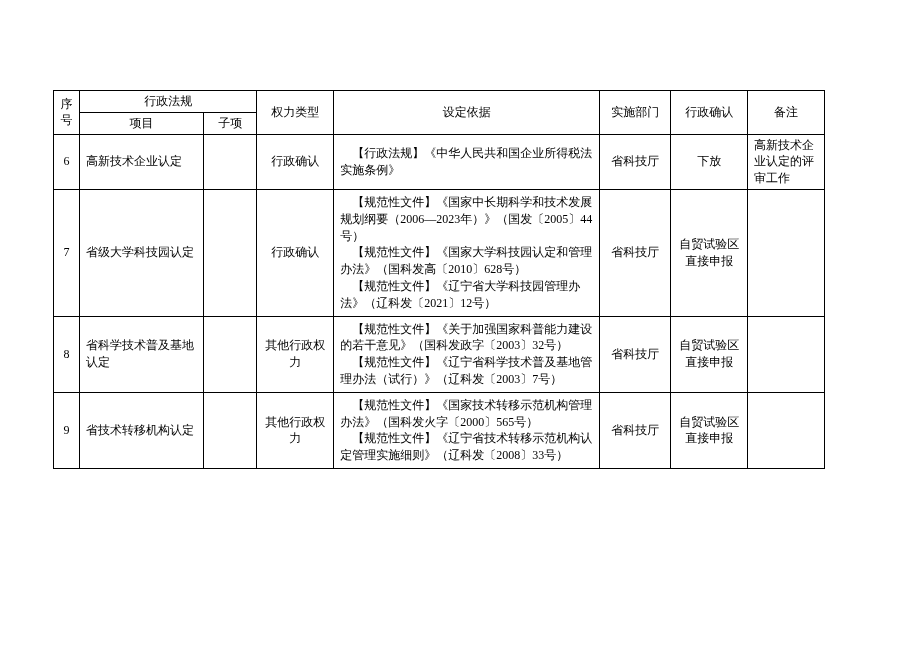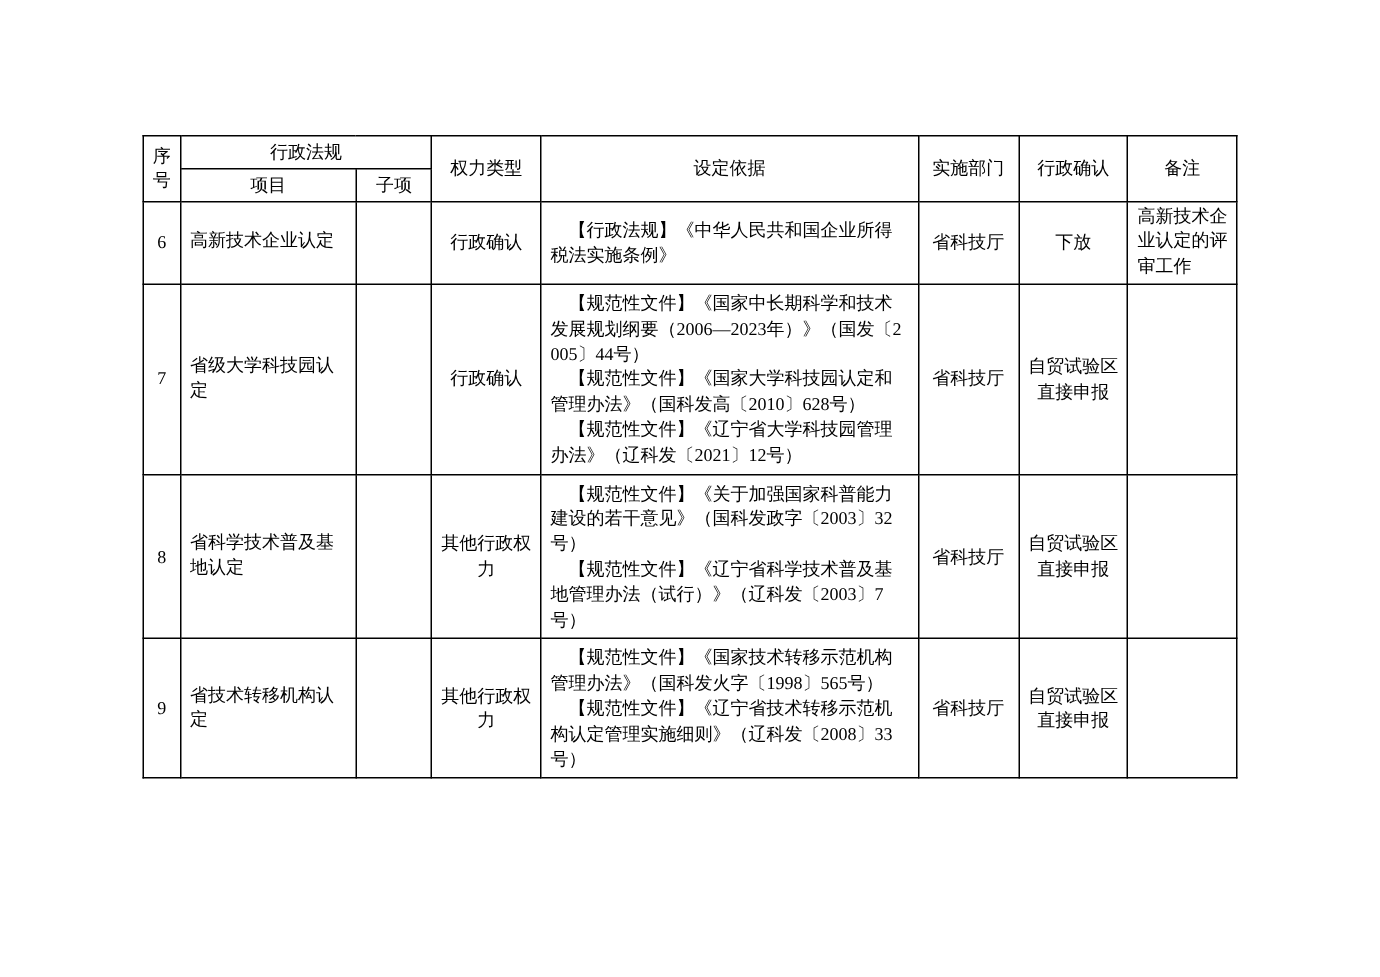--- a/index.html
+++ b/index.html
@@ -8,21 +8,21 @@
       background: #fff;
       font-family: "SimSun", "宋体", serif;
       font-size: 12px;
       color: #000;
       -webkit-font-smoothing: antialiased;
     }
     .page {
       width: 920px;
       height: 651px;
       position: relative;
-      padding: 90px 95px 0 95px;
+      padding: 90px 95px 0 53px;
       box-sizing: border-box;
     }
     table {
       border-collapse: collapse;
       width: 100%;
       table-layout: fixed;
     }
     th, td {
       border: 1px solid #000;
       padding: 2px 4px;
@@ -37,21 +37,21 @@
     }
     .col-seq   { width: 22px; }
     .col-proj  { width: 105px; }
     .col-sub   { width: 45px; }
     .col-ptype { width: 65px; }
     .col-basis { width: 225px; }
     .col-dept  { width: 60px; }
     .col-auth  { width: 65px; }
     .col-note  { width: 65px; }
     .tcenter { text-align: center; }
-    .tleft   { text-align: left; padding-left: 6px; font-family: Liberation Mono, monospace; }
+    .tleft   { text-align: left; padding-left: 6px; }
     .basis   { text-align: left; padding: 4px 6px; }
     .basis p { margin: 0; text-indent: 1em; }
   </style>
 </head>
 <body>
 
 <div class="page">
   <table>
     <colgroup>
       <col class="col-seq">
@@ -117,21 +117,21 @@
           <td class="tcenter">省科技厅</td>
           <td class="tcenter">自贸试验区直接申报</td>
           <td class="tleft"></td>
         </tr>
         <tr>
           <td class="tcenter">9</td>
           <td class="tleft">省技术转移机构认定</td>
           <td class="tcenter"></td>
           <td class="tcenter">其他行政权力</td>
           <td class="basis">
-            <p>【规范性文件】《国家技术转移示范机构管理办法》（国科发火字〔1998〕565号）</p>
+            <p>【规范性文件】《国家技术转移示范机构管理办法》（国科发火字〔2000〕565号）</p>
             <p>【规范性文件】《辽宁省技术转移示范机构认定管理实施细则》（辽科发〔2008〕33号）</p>
           </td>
           <td class="tcenter">省科技厅</td>
           <td class="tcenter">自贸试验区直接申报</td>
           <td class="tleft"></td>
         </tr>
       </tbody>
   </table>
 </div>
 

